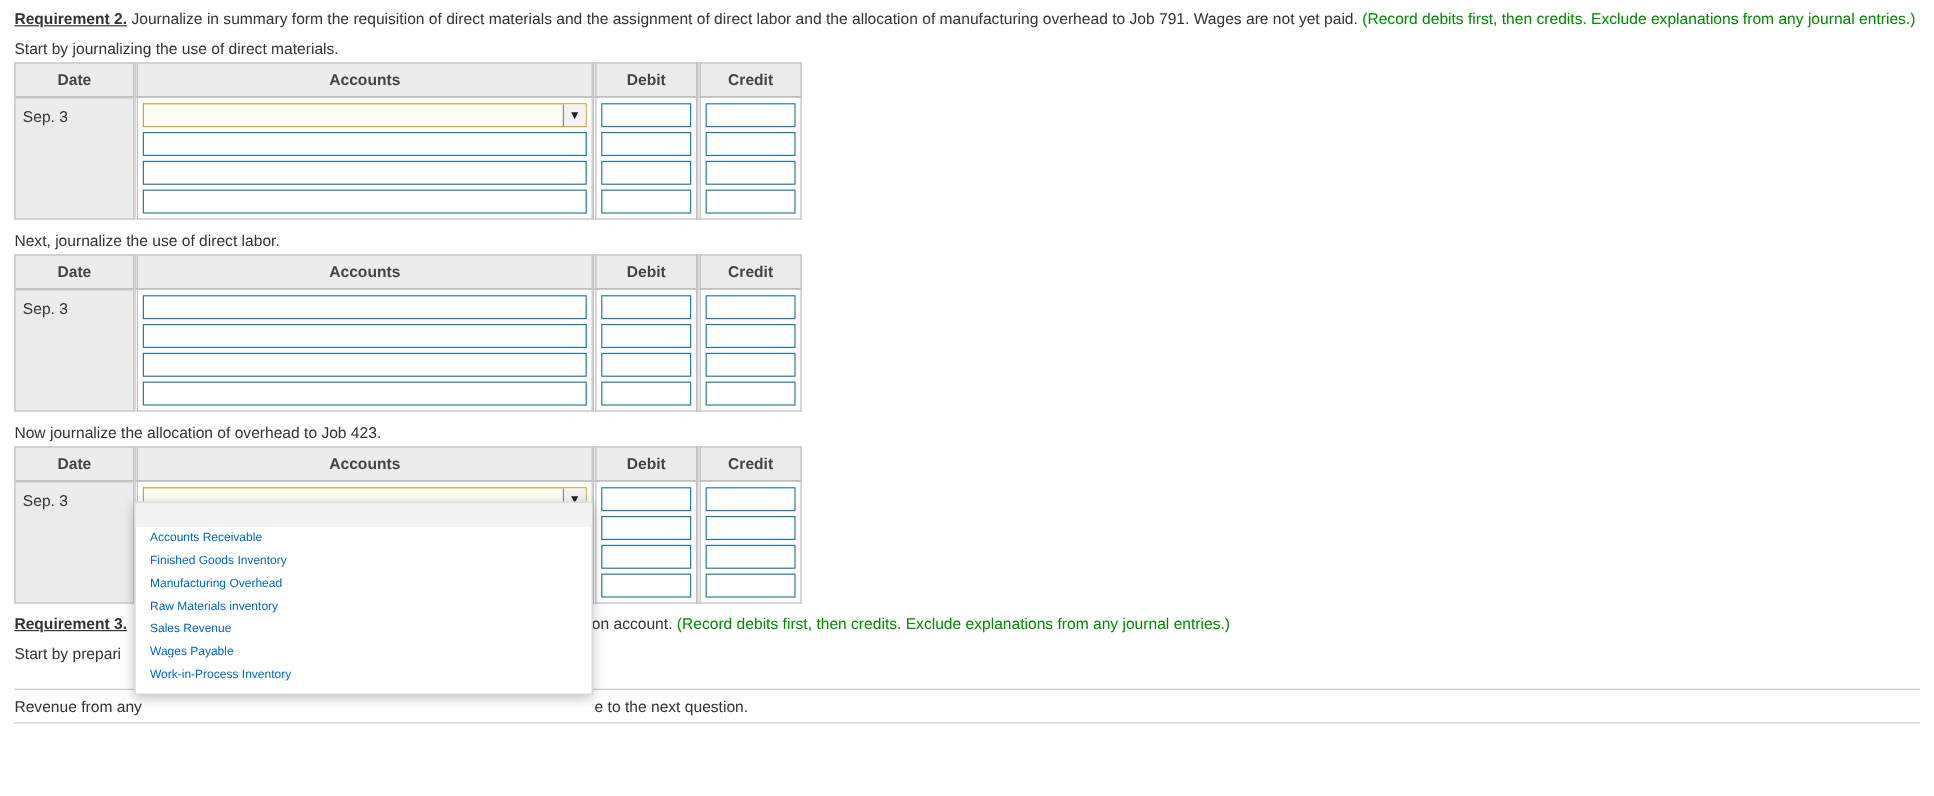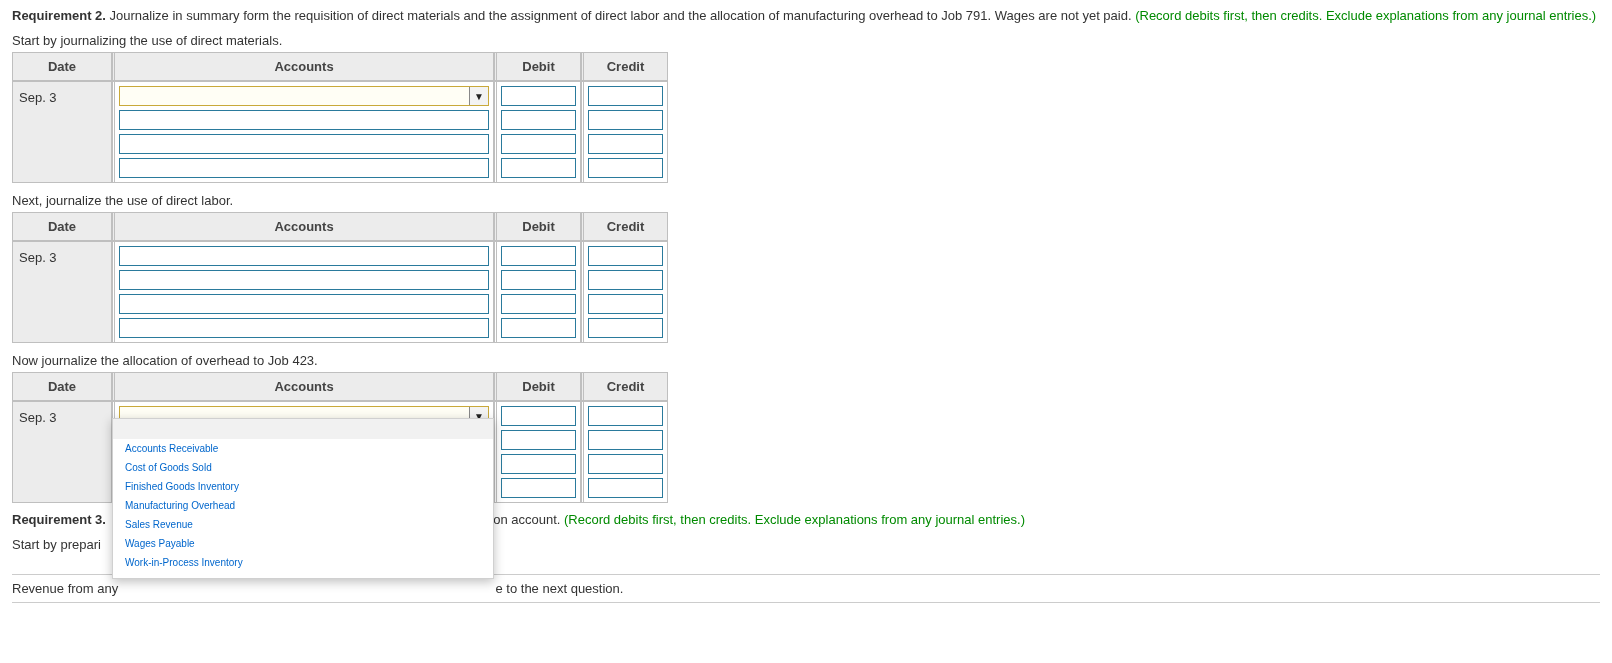--- a/index.html
+++ b/index.html
@@ -4,21 +4,21 @@
 <style>
   body {
     font-family: Arial, Helvetica, sans-serif;
     font-size: 13px;
     color: #333;
     margin: 0;
     padding: 8px 12px;
     background: #fff;
   }
   .req-line { margin-bottom: 6px; }
-  .req-bold { font-weight: bold; }
+  .req-bold { font-weight: bold; text-decoration: underline; }
   .green { color: #008a00; }
   .instr { margin: 10px 0 4px 0; }
   table.journal {
     border-collapse: separate;
     border-spacing: 0;
     margin-bottom: 6px;
   }
   table.journal th {
     background: #ececec;
     font-weight: bold;
@@ -218,23 +218,23 @@
       <div class="field"></div>
       <div class="field"></div>
     </td>
   </tr>
 </tbody>
     </table>
 
 <div class="dropdown">
   <div class="dd-blank"></div>
   <div class="dd-item">Accounts Receivable</div>
-  <div class="dd-item">Cost of Goods Sold</div>
   <div class="dd-item">Finished Goods Inventory</div>
   <div class="dd-item">Manufacturing Overhead</div>
+  <div class="dd-item">Raw Materials inventory</div>
   <div class="dd-item">Sales Revenue</div>
   <div class="dd-item">Wages Payable</div>
   <div class="dd-item">Work-in-Process Inventory</div>
 </div>
 </div>
 
 
 <div class="req-line" style="margin-top:0;">
   <span class="req-bold">Requirement 3.</span>
   <span style="display:inline-block;width:380px;"></span>

